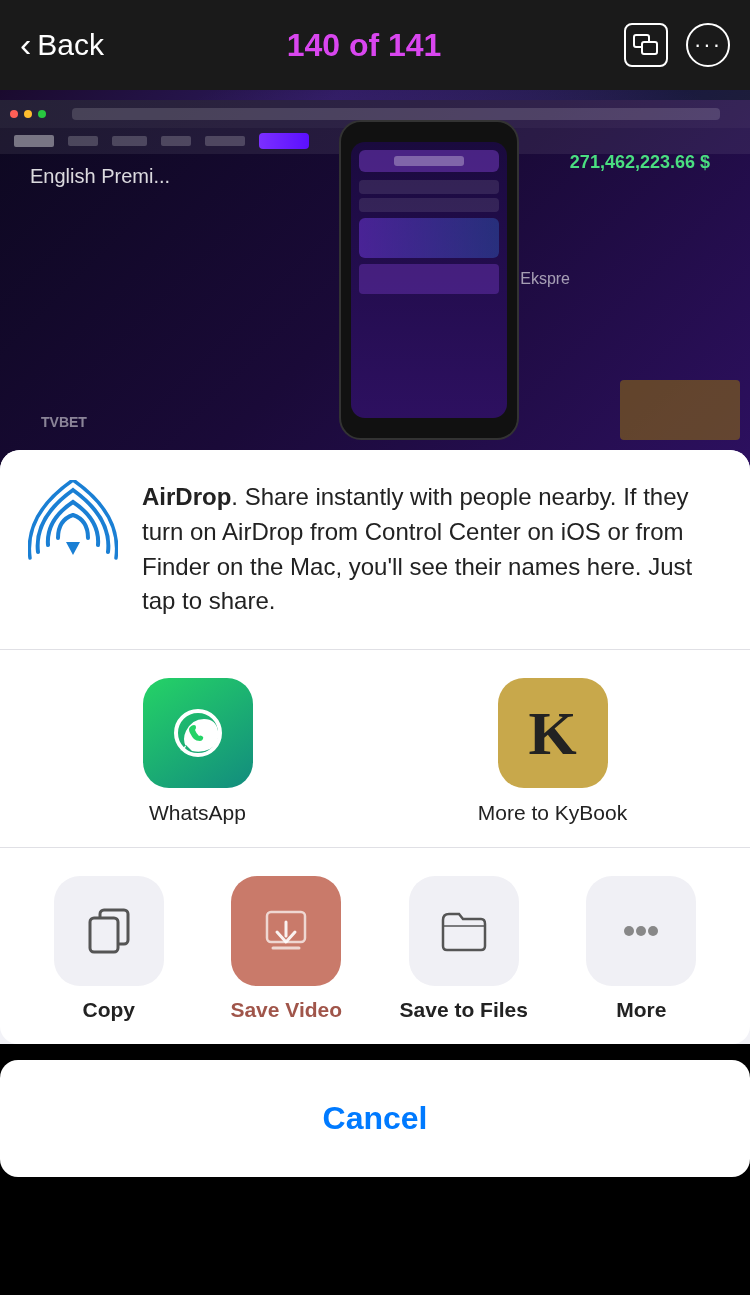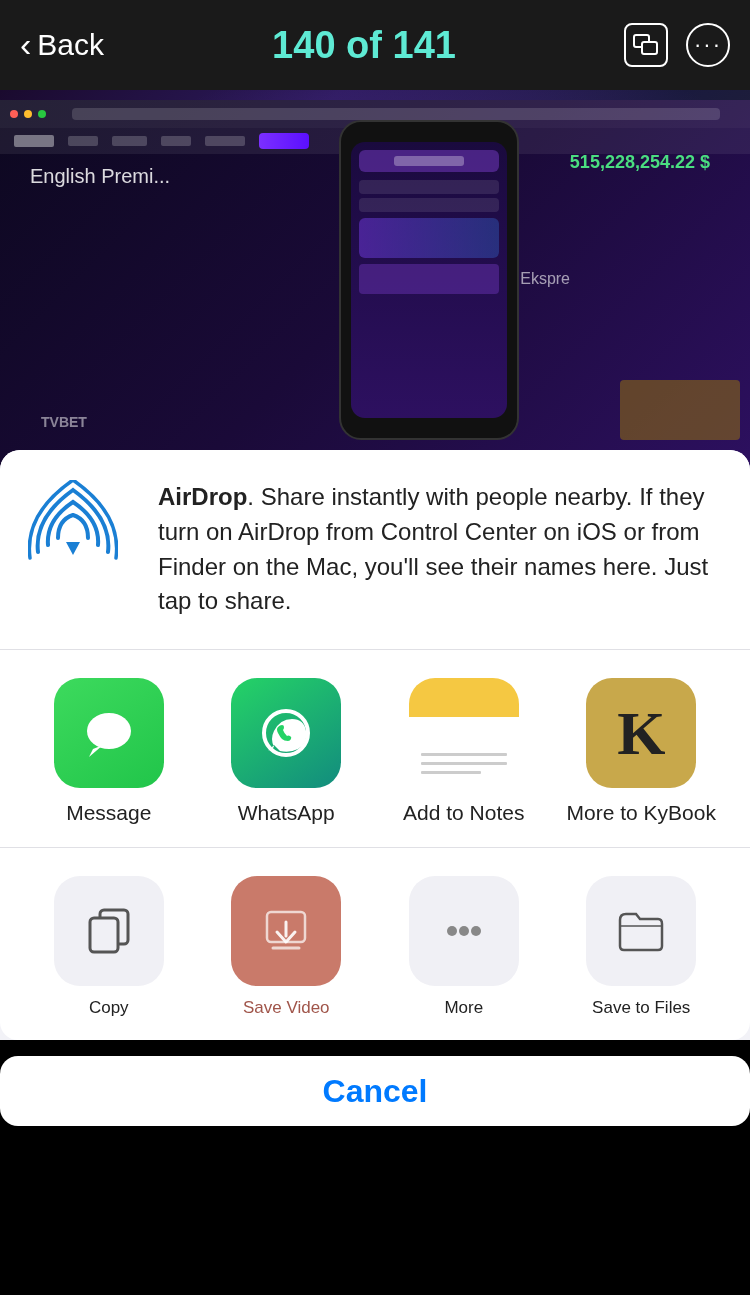--- a/index.html
+++ b/index.html
@@ -31,22 +31,22 @@
       font-weight: 400;
       cursor: pointer;
     }
     .back-chevron {
       font-size: 34px;
       color: #fff;
       font-weight: 300;
       margin-top: -2px;
     }
     .page-counter {
-      color: #5eead4;
-      font-size: 38px;
+      color: #d946ef;
+      font-size: 32px;
       font-weight: 600;
     }
     .header-icons {
       display: flex;
       align-items: center;
       gap: 18px;
     }
     .header-icon {
       width: 44px;
       height: 44px;
@@ -123,21 +123,21 @@
       z-index: 10;
     }
 
     
     .airdrop-section {
       background: #fff;
       border-radius: 20px 20px 0 0;
       padding: 30px 28px;
       display: flex;
       align-items: flex-start;
-      gap: 40px;
+      gap: 24px;
       border-bottom: 1px solid #e0e0e5;
     }
     .airdrop-icon-wrap {
       flex-shrink: 0;
       width: 90px;
       height: 90px;
     }
     .airdrop-icon-svg {
       width: 90px;
       height: 90px;
@@ -231,38 +231,39 @@
       border-radius: 26px;
       background: #f0f0f5;
       display: flex;
       align-items: center;
       justify-content: center;
     }
     .action-icon-savevideo {
       background: #c97a6a;
     }
     .action-label {
-      font-size: 17px;
+      font-size: 21px;
       color: #222;
       text-align: center;
+      font-weight: bold;
     }
     .action-label-savevideo {
       color: #a0554a;
     }
 
     
     .cancel-section {
       margin-top: 16px;
       background: #fff;
       border-radius: 18px;
       padding: 0 20px;
     }
     .cancel-btn {
       width: 100%;
-      height: 70px;
+      height: 117px;
       background: #fff;
       border: none;
       border-radius: 18px;
       font-size: 32px;
       font-weight: 600;
       color: #007aff;
       cursor: pointer;
       display: flex;
       align-items: center;
       justify-content: center;
@@ -308,21 +309,21 @@
       <div style="width:40px;height:12px;background:rgba(255,255,255,0.4);border-radius:2px;"></div>
       <div style="width:30px;height:10px;background:rgba(255,255,255,0.2);border-radius:2px;"></div>
       <div style="width:35px;height:10px;background:rgba(255,255,255,0.2);border-radius:2px;"></div>
       <div style="width:30px;height:10px;background:rgba(255,255,255,0.2);border-radius:2px;"></div>
       <div style="width:40px;height:10px;background:rgba(255,255,255,0.2);border-radius:2px;"></div>
       <div style="width:50px;height:16px;background:linear-gradient(90deg,#7b2fff,#5b0fff);border-radius:4px;"></div>
     </div>
 
     <div style="position:absolute;top:75px;left:30px;color:rgba(255,255,255,0.85);font-size:20px;font-weight:400;">English Premi...</div>
 
-    <div style="position:absolute;top:62px;right:40px;color:#4ade80;font-size:18px;font-weight:700;">515,228,254.22 $</div>
+    <div style="position:absolute;top:62px;right:40px;color:#4ade80;font-size:18px;font-weight:700;">271,462,223.66 $</div>
 
     <div class="bg-phone">
       <div class="bg-phone-screen">
         <div style="height:22px;background:rgba(120,60,200,0.5);margin:8px;border-radius:6px;display:flex;align-items:center;justify-content:center;">
           <div style="width:50%;height:10px;background:rgba(255,255,255,0.3);border-radius:3px;"></div>
         </div>
         <div style="height:14px;background:rgba(255,255,255,0.1);margin:4px 8px;border-radius:4px;"></div>
         <div style="height:14px;background:rgba(255,255,255,0.1);margin:4px 8px;border-radius:4px;"></div>
         <div style="height:40px;background:linear-gradient(90deg,rgba(100,50,200,0.6),rgba(50,100,200,0.4));margin:6px 8px;border-radius:6px;"></div>
         <div style="height:30px;background:rgba(120,60,200,0.4);margin:4px 8px;border-radius:4px;"></div>
@@ -356,52 +357,32 @@
       </svg>
     </div>
     <div class="airdrop-text">
       <strong>AirDrop</strong><span>. Share instantly with people nearby. If they turn on AirDrop from Control Center on iOS or from Finder on the Mac, you'll see their names here. Just tap to share.</span>
     </div>
   </div>
 
   <div class="apps-section">
     <div class="apps-row">
 
-      <div class="app-item">
-        <div class="app-icon app-icon-message">
-          <svg width="60" height="60" viewBox="0 0 60 60" fill="none">
-            <ellipse cx="30" cy="28" rx="22" ry="18" fill="white"></ellipse>
-            <path d="M12 44 L16 34 Q8 26 12 14" stroke="white" stroke-width="0" fill="none"></path>
-            <polygon points="14,46 10,54 24,42" fill="white"></polygon>
-          </svg>
-        </div>
-        <span class="app-label">Message</span>
-      </div>
 
       <div class="app-item">
         <div class="app-icon app-icon-whatsapp">
           <svg width="64" height="64" viewBox="0 0 64 64" fill="none">
             <circle cx="32" cy="32" r="22" fill="none" stroke="white" stroke-width="4"></circle>
             <path d="M20 44 L14 50 L20 46 Q16 38 20 30 Q26 18 38 18 Q50 18 52 30 Q54 42 44 48 Q36 52 26 50 Z" fill="white"></path>
             <path d="M24 26 Q22 28 24 32 Q26 36 28 38 Q30 40 34 40 Q36 40 37 38 Q38 36 36 35 Q34 34 33 35 Q30 32 29 29 Q30 28 30 26 Q30 24 28 24 Q26 24 24 26 Z" fill="#25d366"></path>
           </svg>
         </div>
         <span class="app-label">WhatsApp</span>
       </div>
 
-      <div class="app-item">
-        <div class="app-icon app-icon-notes">
-          <div class="notes-lines">
-            <div class="notes-line"></div>
-            <div class="notes-line"></div>
-            <div class="notes-line" style="width:70%"></div>
-          </div>
-        </div>
-        <span class="app-label">Add to Notes</span>
-      </div>
 
       <div class="app-item">
         <div class="app-icon app-icon-kybook">
           <span style="font-size:62px;font-weight:900;color:#222;font-family:Georgia,serif;line-height:1;">K</span>
         </div>
         <span class="app-label">More to KyBook</span>
       </div>
 
     </div>
   </div>
@@ -427,38 +408,38 @@
             <polyline points="18,28 27,38 36,28" stroke="rgba(255,255,255,0.9)" stroke-width="3" stroke-linecap="round" stroke-linejoin="round" fill="none"></polyline>
             <line x1="14" y1="44" x2="40" y2="44" stroke="rgba(255,255,255,0.7)" stroke-width="3" stroke-linecap="round"></line>
           </svg>
         </div>
         <span class="action-label action-label-savevideo">Save Video</span>
       </div>
 
       <div class="action-item">
         <div class="action-icon">
           <svg width="54" height="54" viewBox="0 0 54 54" fill="none">
+            <path d="M6 16 Q6 10 12 10 L22 10 L26 15 L44 15 Q48 15 48 20 L48 42 Q48 46 44 46 L10 46 Q6 46 6 42 Z" stroke="#555" stroke-width="2.5" fill="#f0f0f5"></path>
+            <path d="M6 22 L48 22" stroke="#555" stroke-width="1.5"></path>
+          </svg>
+        </div>
+        <span class="action-label">Save to Files</span>
+      </div>
+
+      <div class="action-item">
+        <div class="action-icon">
+          <svg width="54" height="54" viewBox="0 0 54 54" fill="none">
             <circle cx="15" cy="27" r="5" fill="#888"></circle>
             <circle cx="27" cy="27" r="5" fill="#888"></circle>
             <circle cx="39" cy="27" r="5" fill="#888"></circle>
           </svg>
         </div>
         <span class="action-label">More</span>
       </div>
 
-      <div class="action-item">
-        <div class="action-icon">
-          <svg width="54" height="54" viewBox="0 0 54 54" fill="none">
-            <path d="M6 16 Q6 10 12 10 L22 10 L26 15 L44 15 Q48 15 48 20 L48 42 Q48 46 44 46 L10 46 Q6 46 6 42 Z" stroke="#555" stroke-width="2.5" fill="#f0f0f5"></path>
-            <path d="M6 22 L48 22" stroke="#555" stroke-width="1.5"></path>
-          </svg>
-        </div>
-        <span class="action-label">Save to Files</span>
-      </div>
-
     </div>
   </div>
 
 </div>
 
 <div class="cancel-section">
   <button class="cancel-btn">Cancel</button>
 </div>
 
 </body></html>

